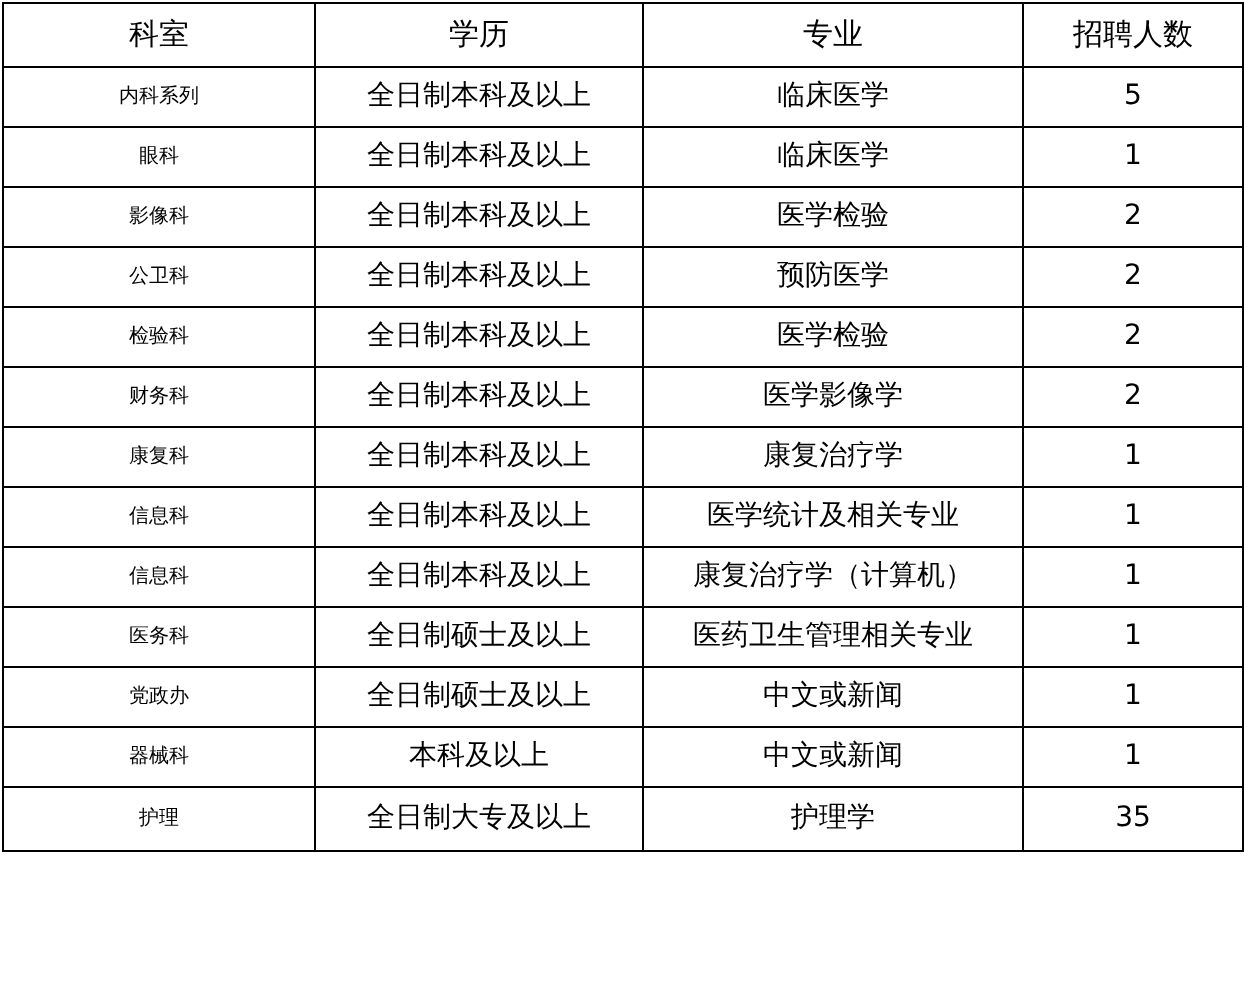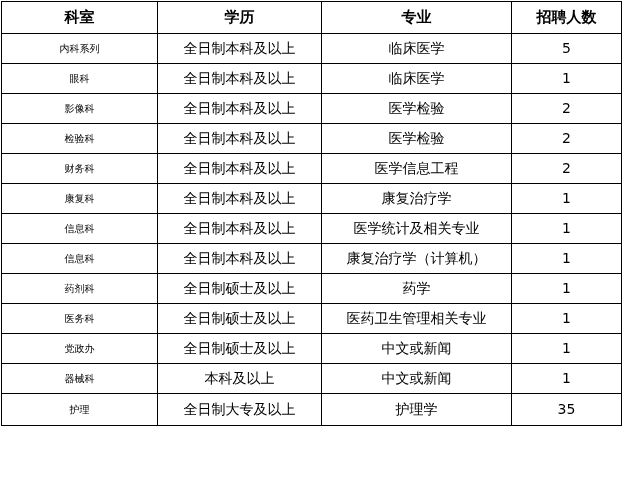--- a/index.html
+++ b/index.html
@@ -42,21 +42,21 @@
     height: 29px;
     line-height: 29px;
     font-size: 14px;
     white-space: nowrap;
     overflow: hidden;
   }
   table.recruit thead th {
     height: 31px;
     line-height: 31px;
     font-size: 15px;
-    font-weight: bold;
+    font-weight: normal;
   }
   table.recruit tbody td.dept {
     font-size: 10px;
   }
   table.recruit tbody td.edu {
     font-size: 14px;
   }
   table.recruit tbody td.major {
     font-size: 14px;
   }
@@ -100,53 +100,53 @@
         <td class="major">临床医学</td>
         <td class="count">1</td>
       </tr>
       <tr>
         <td class="dept">影像科</td>
         <td class="edu">全日制本科及以上</td>
         <td class="major">医学检验</td>
         <td class="count">2</td>
       </tr>
       <tr>
+        <td class="dept">公卫科</td>
+        <td class="edu">全日制本科及以上</td>
+        <td class="major">预防医学</td>
+        <td class="count">2</td>
+      </tr>
+      <tr>
         <td class="dept">检验科</td>
         <td class="edu">全日制本科及以上</td>
         <td class="major">医学检验</td>
         <td class="count">2</td>
       </tr>
       <tr>
         <td class="dept">财务科</td>
         <td class="edu">全日制本科及以上</td>
-        <td class="major">医学信息工程</td>
+        <td class="major">医学影像学</td>
         <td class="count">2</td>
       </tr>
       <tr>
         <td class="dept">康复科</td>
         <td class="edu">全日制本科及以上</td>
         <td class="major">康复治疗学</td>
         <td class="count">1</td>
       </tr>
       <tr>
         <td class="dept">信息科</td>
         <td class="edu">全日制本科及以上</td>
         <td class="major">医学统计及相关专业</td>
         <td class="count">1</td>
       </tr>
       <tr>
         <td class="dept">信息科</td>
         <td class="edu">全日制本科及以上</td>
         <td class="major">康复治疗学（计算机）</td>
-        <td class="count">1</td>
-      </tr>
-      <tr>
-        <td class="dept">药剂科</td>
-        <td class="edu">全日制硕士及以上</td>
-        <td class="major">药学</td>
         <td class="count">1</td>
       </tr>
       <tr>
         <td class="dept">医务科</td>
         <td class="edu">全日制硕士及以上</td>
         <td class="major">医药卫生管理相关专业</td>
         <td class="count">1</td>
       </tr>
       <tr>
         <td class="dept">党政办</td>

